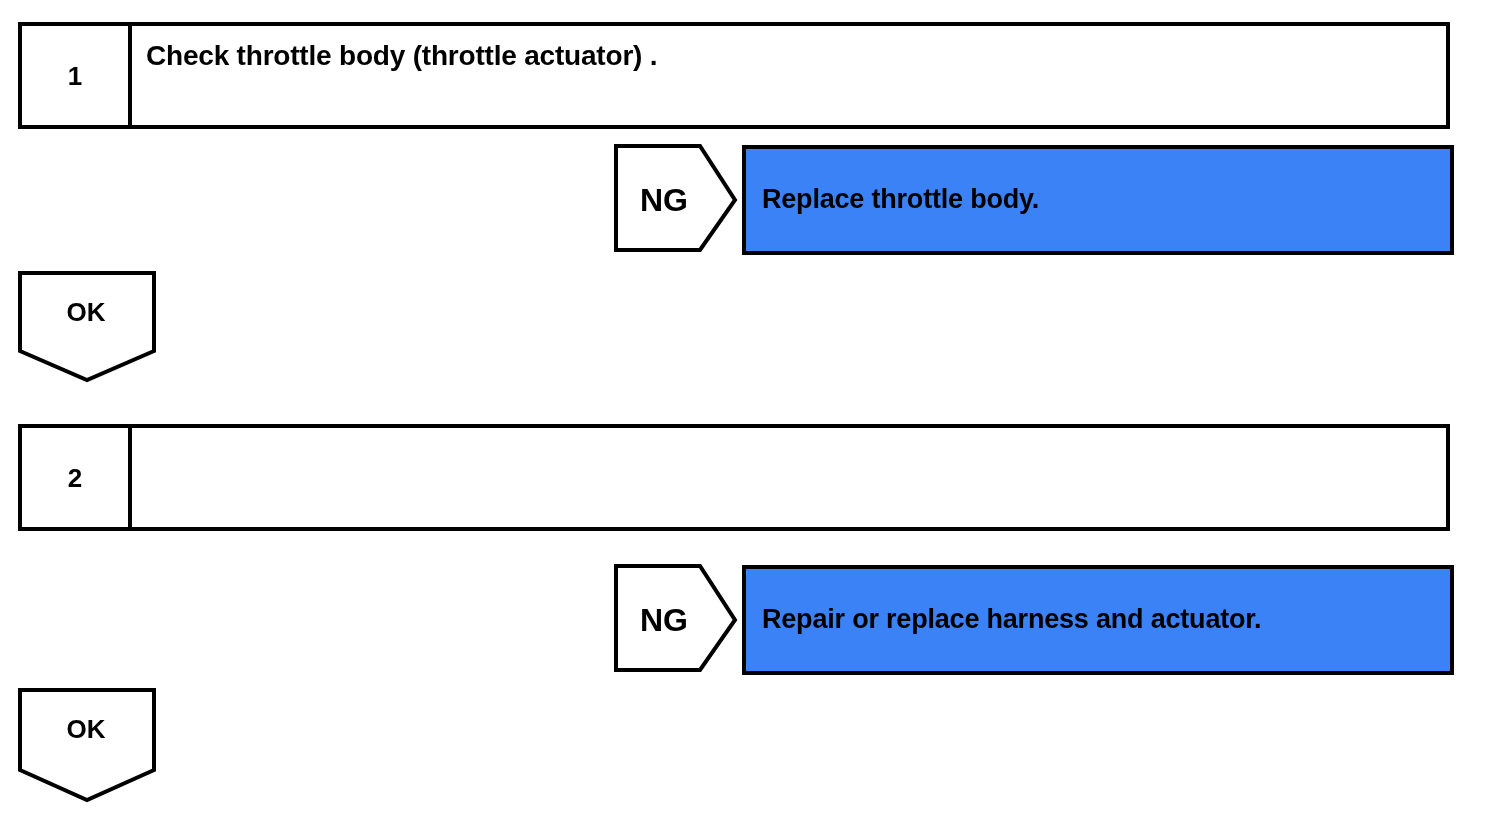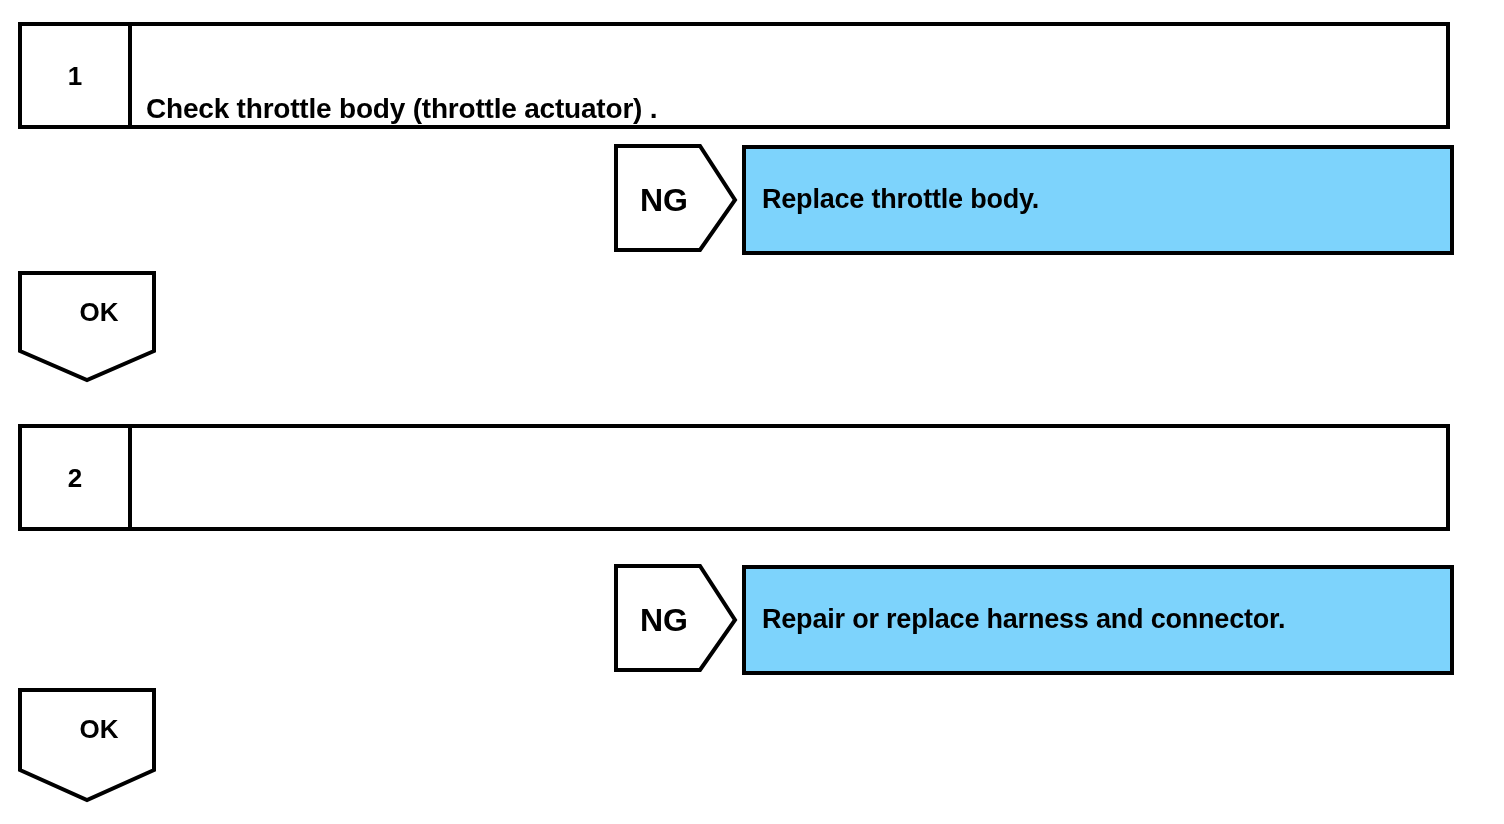--- a/index.html
+++ b/index.html
@@ -39,22 +39,22 @@
   }
   .step-num {
     font-size: 26px;
     font-weight: bold;
     line-height: 1;
     letter-spacing: 0px;
   }
   .step-text-cell {
     flex: 1 1 auto;
     display: flex;
-    align-items: flex-end;
-    padding: 6px 0 0 14px;
+    align-items: flex-start;
+    padding: 14px 0 0 14px;
   }
   .step-text {
     font-size: 28px;
     font-weight: bold;
     line-height: 1.15;
     white-space: nowrap;
     letter-spacing: -0.2px;
   }
 
   
@@ -80,21 +80,21 @@
     justify-content: center;
     font-size: 32px;
     font-weight: bold;
     letter-spacing: 0px;
     pointer-events: none;
   }
   .ng-result-box {
     position: absolute;
     box-sizing: border-box;
     border: 4px solid #000000;
-    background: #7dd3fc;
+    background: #3b82f6;
     display: flex;
     align-items: center;
     padding-left: 16px;
   }
   .ng-result-text {
     font-size: 27px;
     font-weight: bold;
     line-height: 1.15;
     white-space: nowrap;
     letter-spacing: -0.2px;
@@ -102,21 +102,21 @@
 
   
   .ok-arrow {
     position: absolute;
   }
   .ok-arrow svg {
     display: block;
   }
   .ok-label {
     position: absolute;
-    left: 13px;
+    left: 0;
     top: 0;
     width: 136px;
     height: 82px;
     display: flex;
     align-items: center;
     justify-content: center;
     font-size: 26px;
     font-weight: bold;
     letter-spacing: 0px;
     pointer-events: none;
@@ -166,21 +166,21 @@
   <div class="ng-branch" style="left:614px; top:564px; width:840px; height:112px;">
 
     <div class="ng-chevron">
       <svg width="126" height="112" viewBox="0 0 126 112" aria-hidden="true">
         <path d="M 2 2 L 86 2 L 121 56 L 86 106 L 2 106 Z" fill="#ffffff" stroke="#000000" stroke-width="4" stroke-linejoin="miter"></path>
       </svg>
     </div>
     <div class="ng-label" style="top:2px;">NG</div>
 
     <div class="ng-result-box" style="left:128px; top:1px; width:712px; height:110px;">
-      <span class="ng-result-text">Repair or replace harness and connector.</span>
+      <span class="ng-result-text">Repair or replace harness and actuator.</span>
     </div>
   </div>
 
   <div class="ok-arrow" style="left:18px; top:688px; width:140px; height:115px;">
     <svg width="140" height="115" viewBox="0 0 140 115" aria-hidden="true">
       <path d="M 2 2 L 136 2 L 136 82 L 69 112 L 2 82 Z" fill="#ffffff" stroke="#000000" stroke-width="4" stroke-linejoin="miter"></path>
     </svg>
     <div class="ok-label" style="top:0px;">OK</div>
   </div>
 

